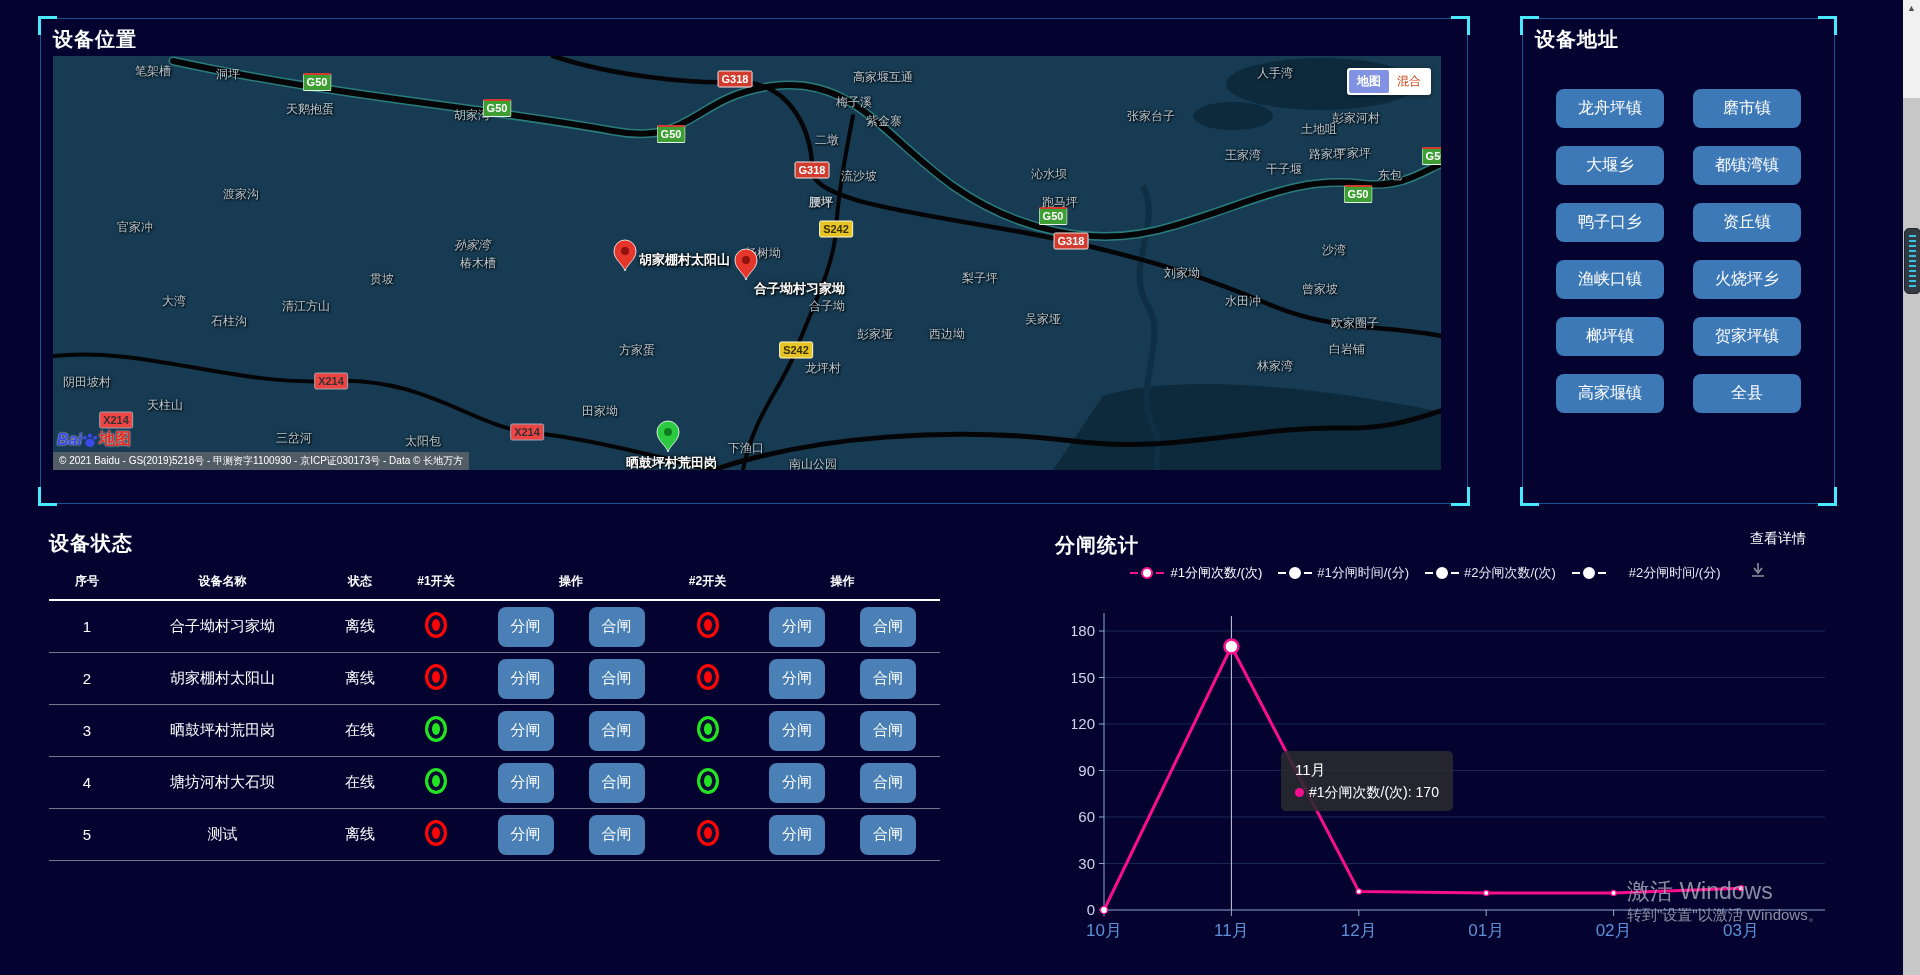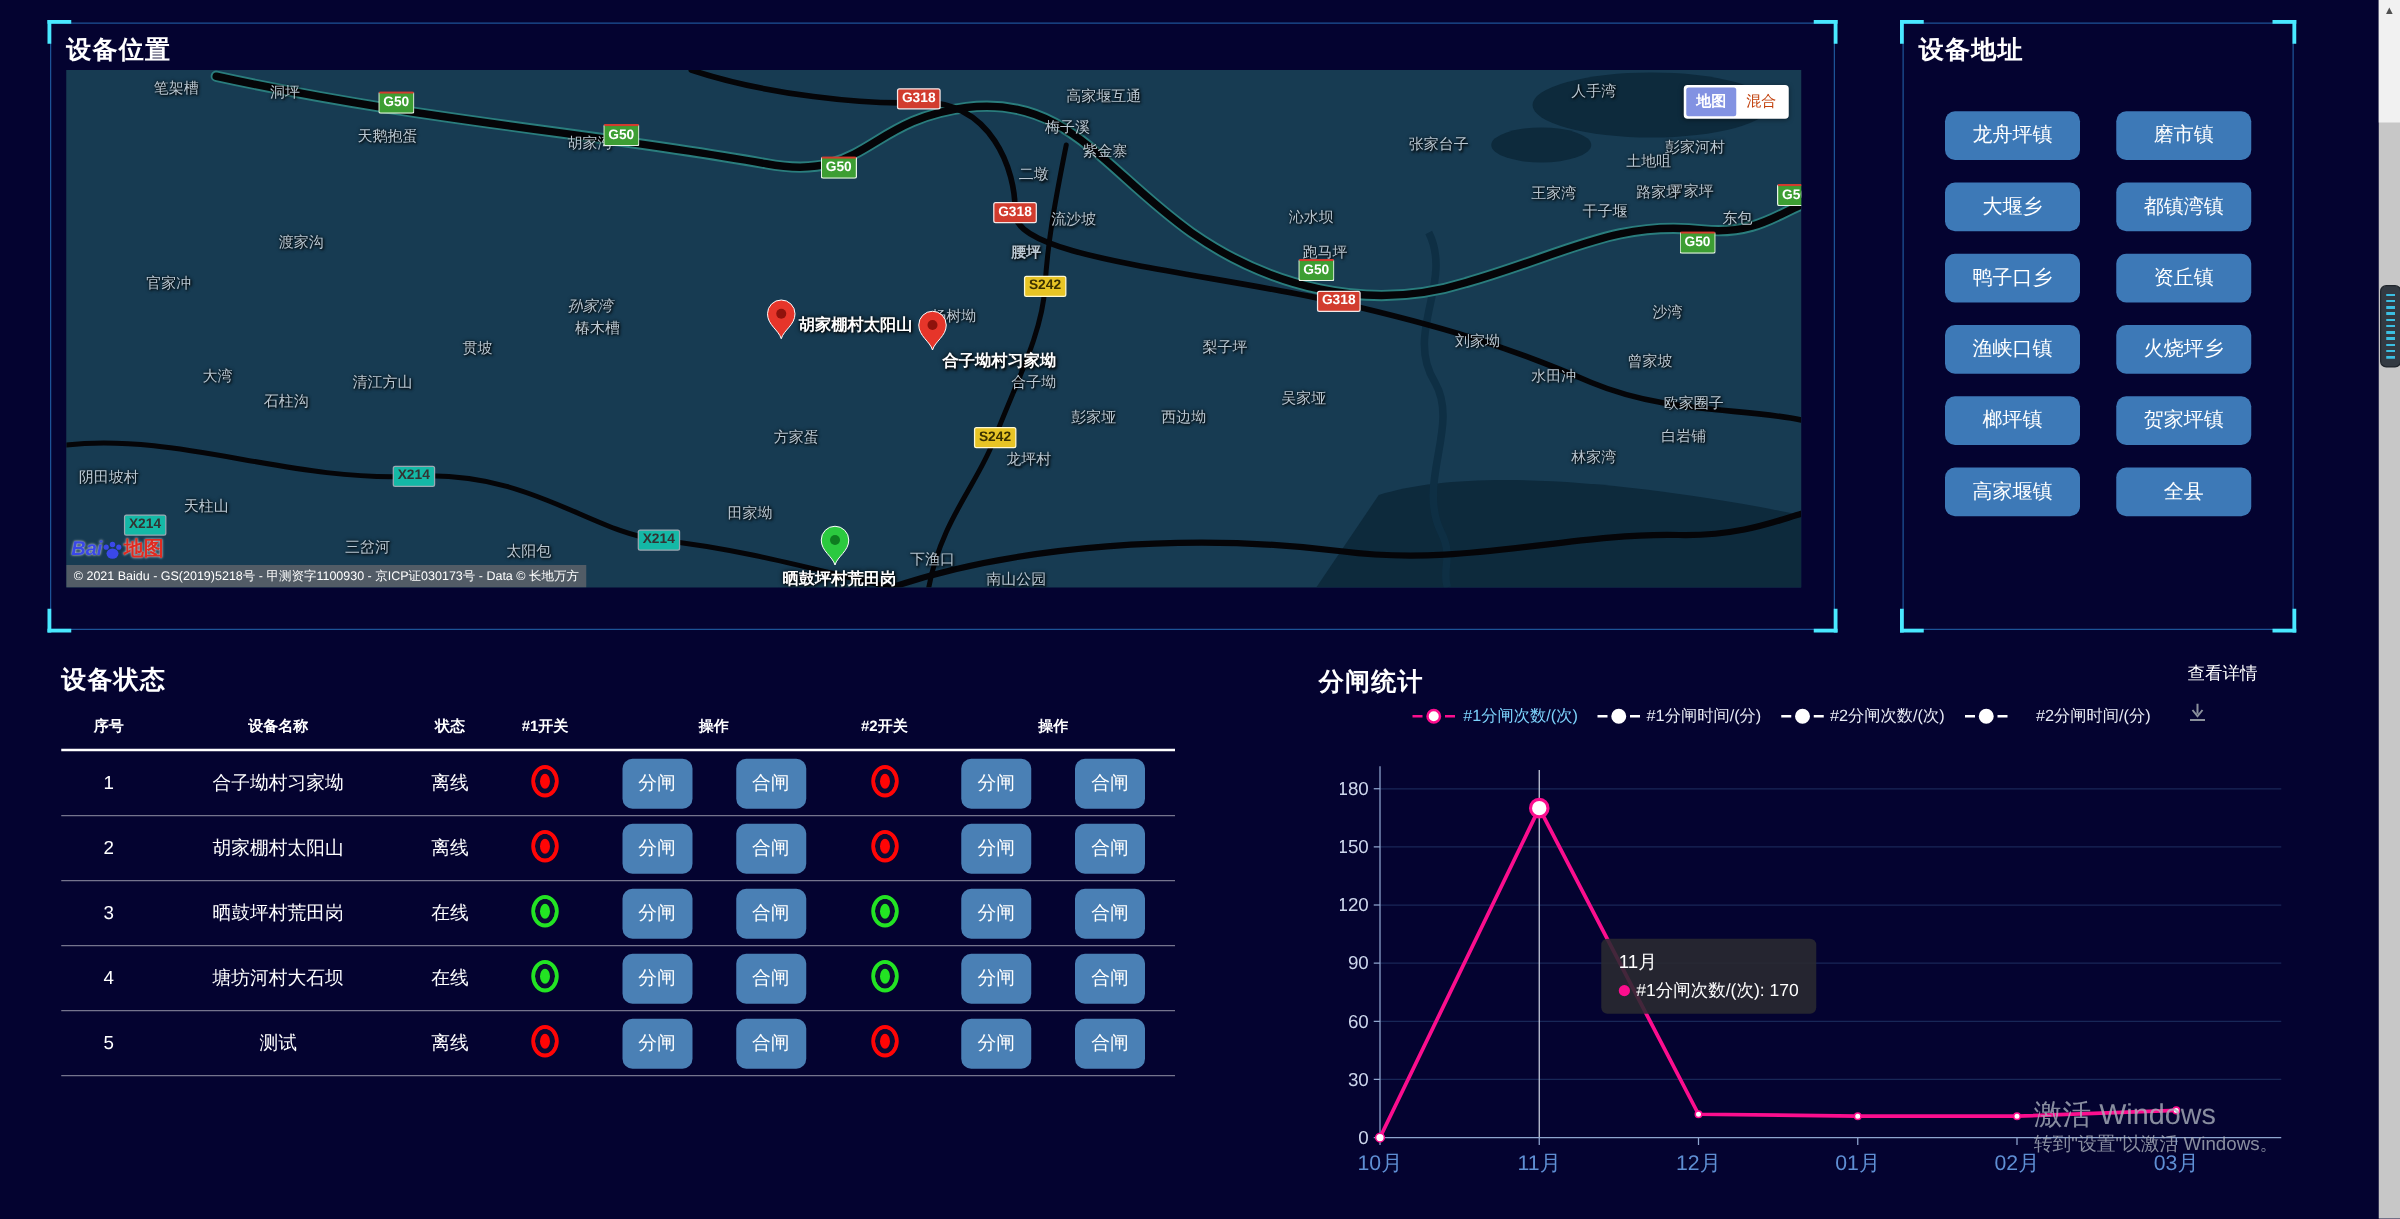--- a/index.html
+++ b/index.html
@@ -15,21 +15,21 @@
   
   #map{position:absolute;left:12px;top:37px;width:1388px;height:414px;background:#173b52;overflow:hidden;cursor:grab;}
   #map svg.base{position:absolute;left:0;top:0;}
   .map-label{position:absolute;transform:translate(-50%,-50%);font-size:12px;color:#b9c7d2;white-space:nowrap;
              text-shadow:1px 1px 2px #000,0 0 3px #000;pointer-events:none;}
   .badge{position:absolute;transform:translate(-50%,-50%);font-size:11px;font-weight:bold;line-height:1;
          padding:2px 3px;border-radius:2px;white-space:nowrap;}
   .badge.g-green{background:#3d9e33;color:#fff;border:1px solid #e8f3e8;border-top:2px solid #d23c2e;}
   .badge.g-red{background:#d23c2e;color:#fff;border:1px solid #f3e8e8;}
   .badge.s-yellow{background:#e7c425;color:#3a3000;border:1px solid #fff8d0;}
-  .badge.x-white{background:#14b8a6;color:#333;border:1px solid #9aa8b2;}
+  .badge.x-white{background:#ef4444;color:#333;border:1px solid #9aa8b2;}
   .marker{position:absolute;}
   .marker .mlabel{position:absolute;font-size:13px;font-weight:bold;color:#fff;white-space:nowrap;
                   text-shadow:1px 1px 2px #000,0 0 4px #000;}
   #map-type{position:absolute;right:10px;top:12px;background:#fff;border-radius:3px;padding:2px;
             box-shadow:0 1px 4px rgba(0,0,0,.4);display:flex;font-size:12px;}
   #map-type .mt-btn{padding:3px 8px;border-radius:2px;color:#c2410c;cursor:pointer;}
   #map-type .mt-btn.active{background:#8292e2;color:#fff;font-weight:bold;}
   #baidu-logo{position:absolute;left:4px;bottom:20px;display:flex;align-items:center;font-size:16px;}
   #baidu-logo .bai{color:#3a48e8;font-weight:900;font-style:italic;text-shadow:0 0 2px #fff;}
   #baidu-logo .mapword{color:#e02b21;font-weight:900;margin-left:1px;text-shadow:0 0 2px #fff;}
@@ -100,21 +100,21 @@
       <path d="M 120,5 C 280,40 420,50 560,75 C 640,90 640,40 720,30 C 800,20 830,80 900,130 C 960,172 1040,195 1120,170 C 1200,147 1240,120 1310,128 C 1350,132 1370,115 1388,108" stroke="#050508" stroke-width="6" fill="none" stroke-linecap="round"></path>
 
       <path d="M 500,0 C 560,20 640,28 682,26 C 740,24 760,80 759,114 C 758,150 900,160 1018,186 C 1100,205 1150,220 1220,250 C 1280,275 1340,270 1388,280" stroke="#050508" stroke-width="4.5" fill="none" stroke-linecap="round"></path>
 
       <path d="M 800,60 C 790,110 785,140 783,173 C 781,210 760,250 743,294 C 730,330 700,360 690,414" stroke="#050508" stroke-width="4" fill="none" stroke-linecap="round"></path>
 
       <path d="M 0,300 C 90,290 180,330 278,325 C 370,320 420,370 474,376 C 540,383 600,400 660,414" stroke="#050508" stroke-width="4" fill="none" stroke-linecap="round"></path>
       <path d="M 660,414 C 760,380 900,370 1020,385 C 1120,398 1200,370 1290,372 C 1340,373 1370,360 1388,355" stroke="#050508" stroke-width="5" fill="none" stroke-linecap="round"></path>
     </svg>
     <div id="map-labels">
-        <div class="map-label" style="left: 88px; top: 15px;">笔架槽</div>
+        <div class="map-label" style="left: 100px; top: 15px;">笔架槽</div>
         <div class="map-label" style="left: 175px; top: 18px;">洞坪</div>
         <div class="map-label" style="left: 257px; top: 53px;">天鹅抱蛋</div>
         <div class="map-label" style="left: 419px; top: 59px;">胡家湾</div>
         <div class="map-label" style="left: 830px; top: 21px;">高家堰互通</div>
         <div class="map-label" style="left: 801px; top: 46px;">梅子溪</div>
         <div class="map-label" style="left: 831px; top: 65px;">紫金寨</div>
         <div class="map-label" style="left: 774px; top: 84px;">二墩</div>
         <div class="map-label" style="left: 806px; top: 120px;">流沙坡</div>
         <div class="map-label" style="left: 996px; top: 118px;">沁水坝</div>
         <div class="map-label" style="left: 1098px; top: 60px;">张家台子</div>
@@ -331,21 +331,21 @@
 <div id="dl-icon">
   <svg width="20" height="20" viewBox="0 0 20 20">
     <path d="M10 3 v8 M6 8 l4 5 l4 -5 M4 16 h12" stroke="#8b919c" stroke-width="1.6" fill="none"></path>
   </svg>
 </div>
 <div id="legend">
     <div class="lg-item" style="color: rgb(251, 14, 142);">
       <span class="lg-line"></span>
       <span class="lg-dot"></span>
       <span class="lg-line"></span>
-    <span style="color:#7dd3fc;margin-left:4px">#1分闸次数/(次)</span>
+    <span style="color:#ffffff;margin-left:4px">#1分闸次数/(次)</span>
     </div>
     <div class="lg-item" style="color: rgb(255, 255, 255);">
       <span class="lg-line"></span>
       <span class="lg-dot"></span>
       <span class="lg-line"></span>
     <span style="color:#e8ebf4;margin-left:2px">#1分闸时间/(分)</span>
     </div>
     <div class="lg-item" style="color: rgb(255, 255, 255);">
       <span class="lg-line"></span>
       <span class="lg-dot"></span>

